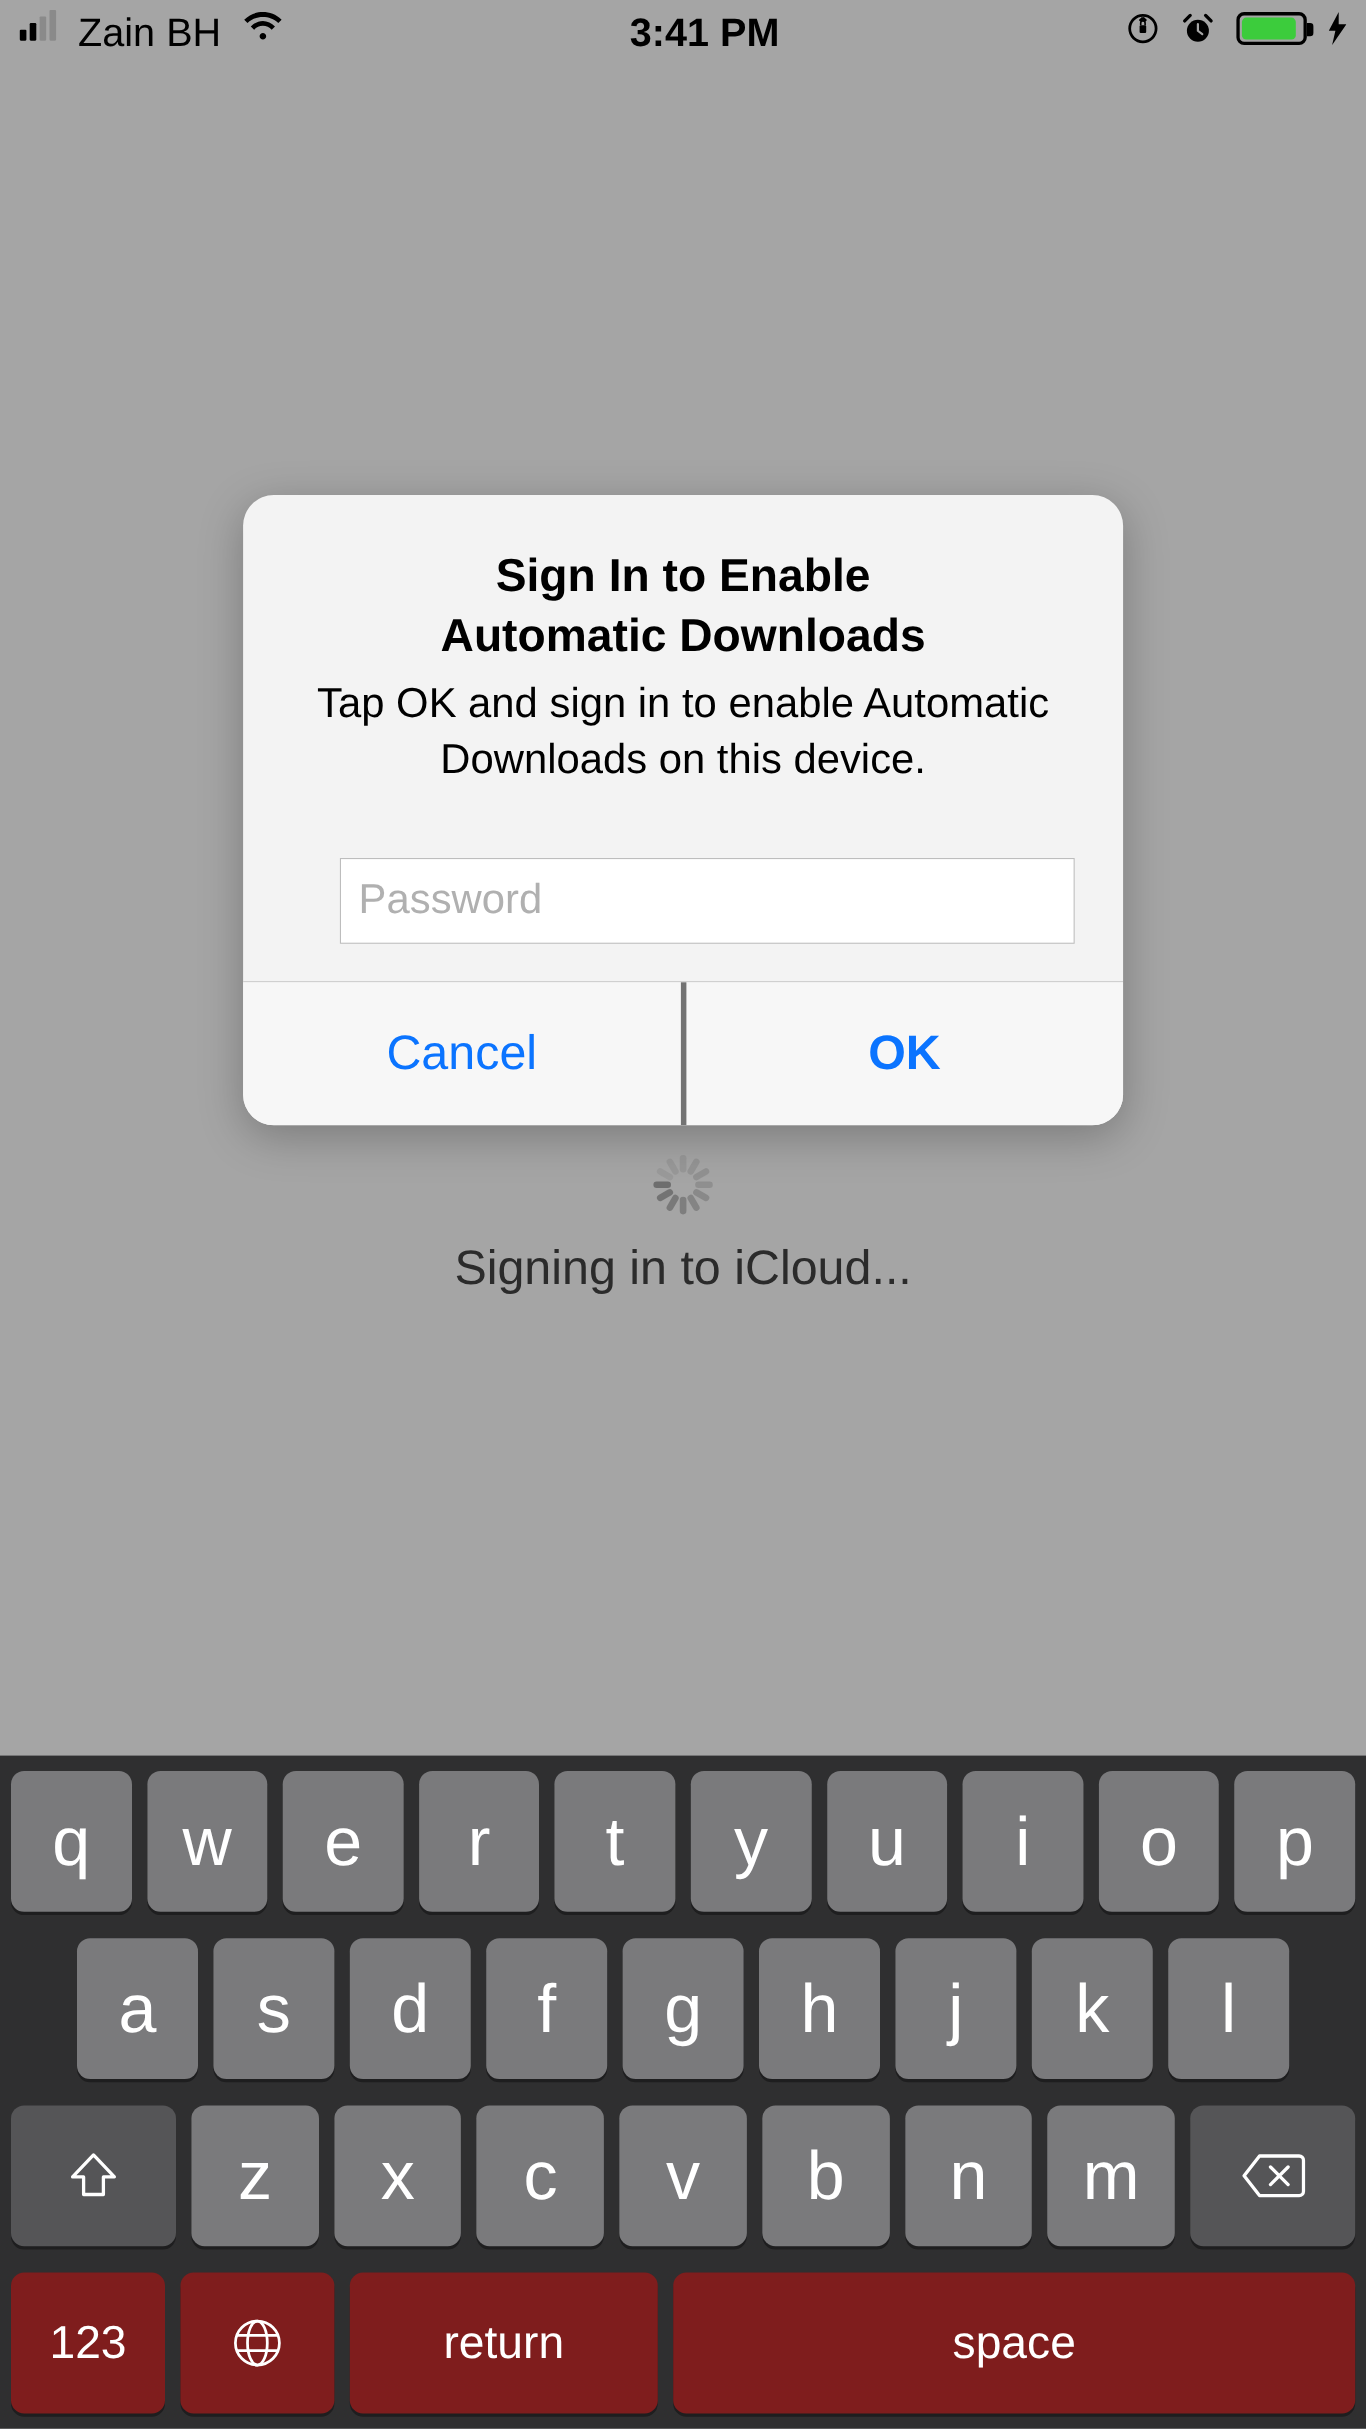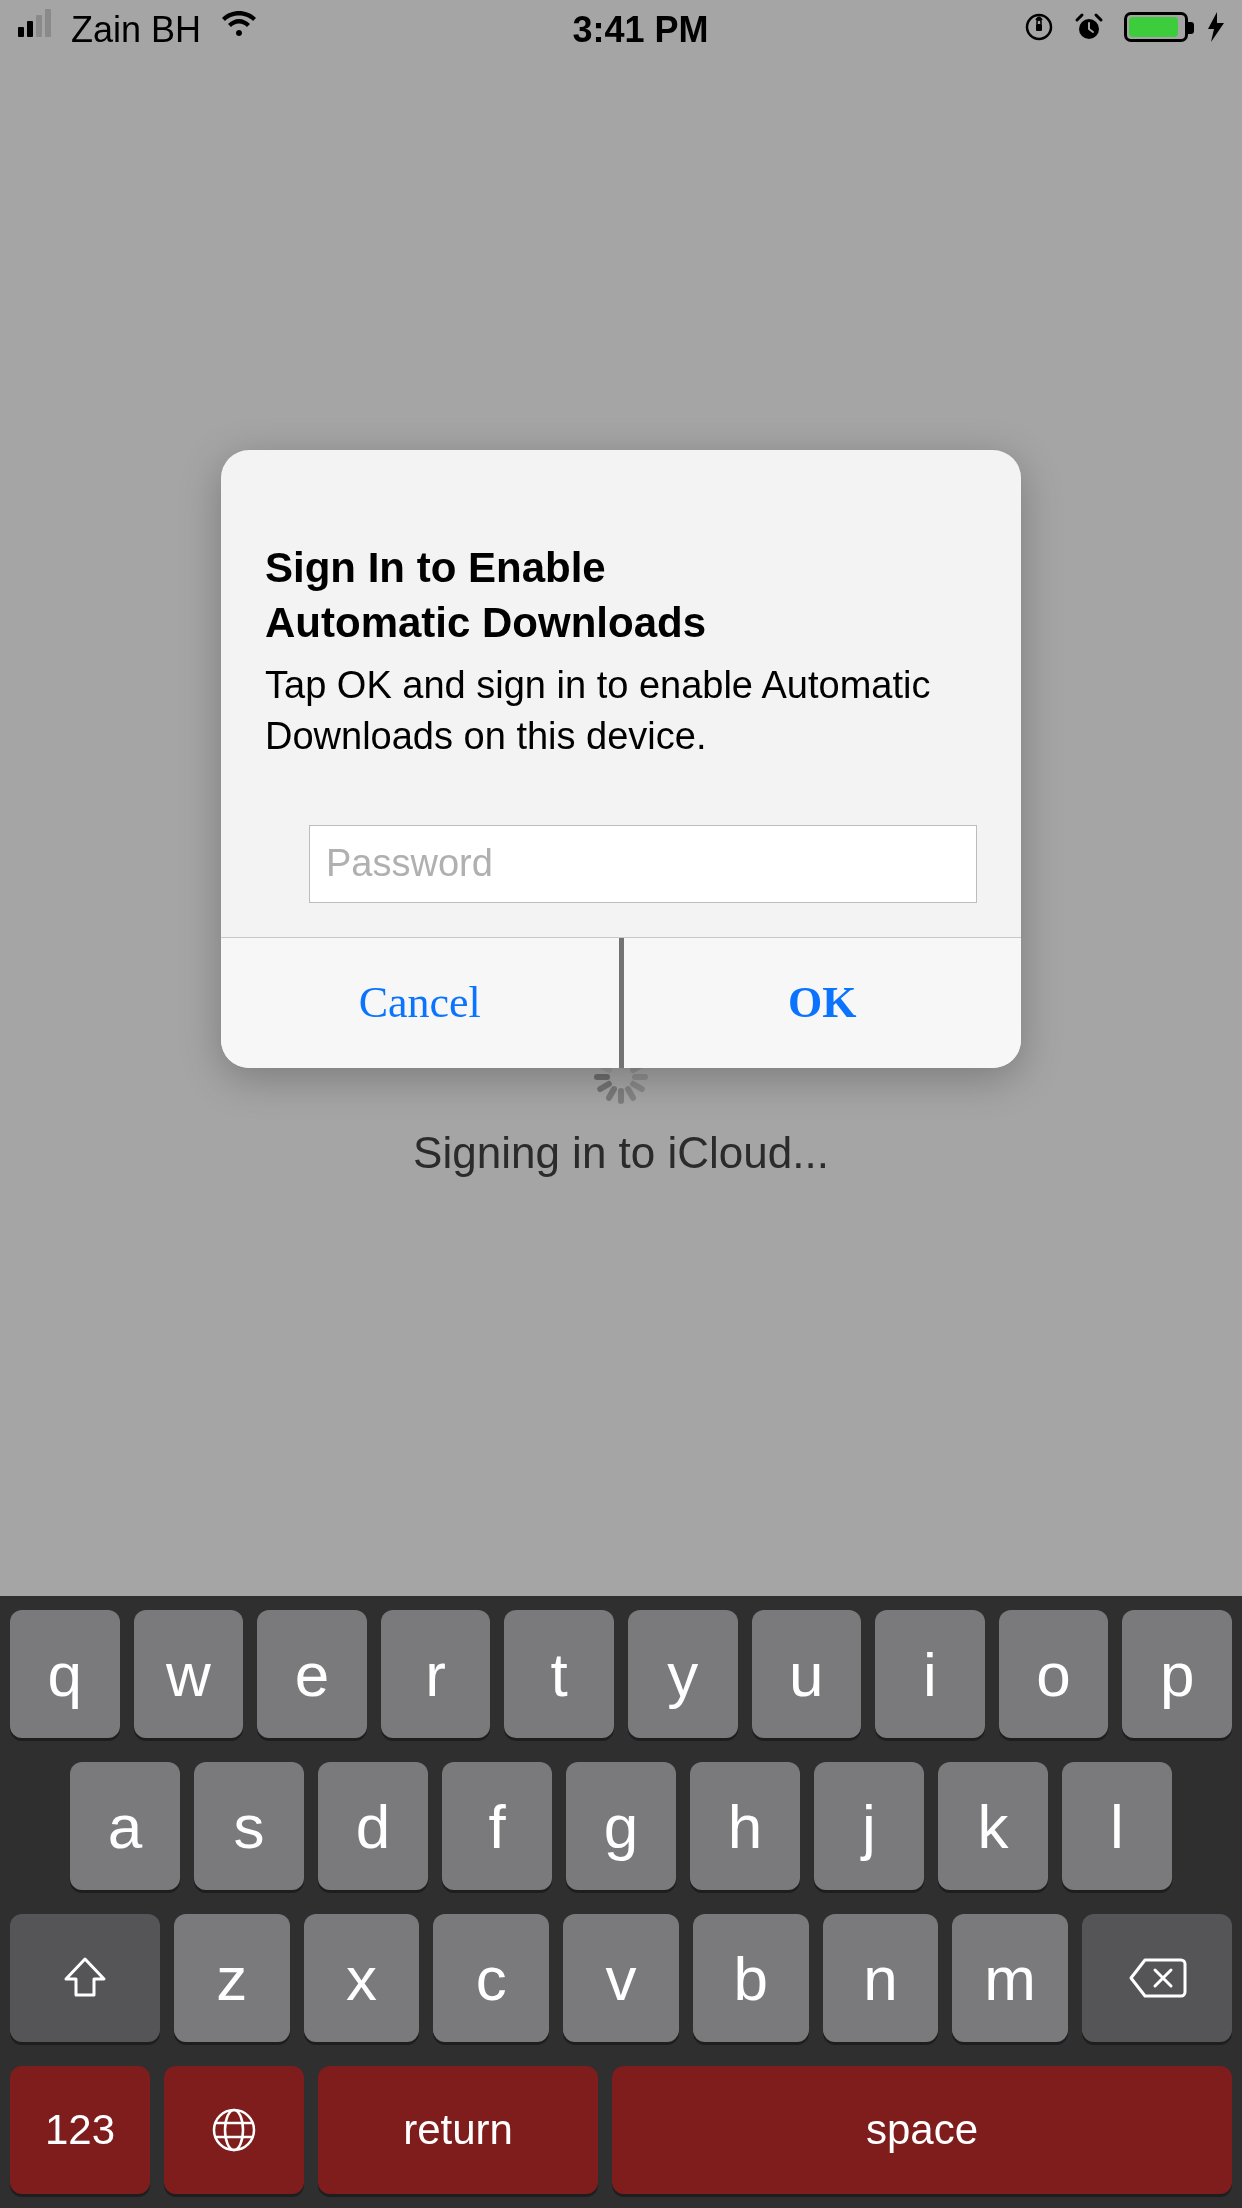--- a/index.html
+++ b/index.html
@@ -76,21 +76,21 @@
   .modal {
     position: absolute;
     left: 50%; top: 450px;
     transform: translateX(-50%);
     width: 800px;
     background: #f3f3f3;
     border-radius: 28px;
     overflow: hidden;
     box-shadow: 0 10px 40px rgba(0,0,0,0.25);
   }
-  .modal-body { padding: 46px 44px 32px 44px; text-align: left; margin-top: 45px; }
+  .modal-body { padding: 46px 44px 32px 44px; text-align: center; }
   .modal-title { font-size: 42px; font-weight: 600; line-height: 1.3; margin-bottom: 10px;}
   .modal-message { font-size: 38px; font-weight: 400; line-height: 1.35; }
   .pw-wrap { padding: 30px 44px 34px 44px; margin-left: 44px; }
   .pw-input {
     width: 100%;
     height: 78px;
     border: 1px solid #bdbdbd;
     background: #fff;
     font-size: 38px;
     padding: 0 16px;
@@ -101,21 +101,21 @@
     display: flex;
     border-top: 1px solid #c8c8c8;
   }
   .modal-btn {
     flex: 1;
     height: 130px;
     background: #f7f7f7;
     border: none;
     font-size: 44px;
     color: #0b74ff;
-    font-family: Liberation Serif, serif;
+    font-family: Liberation Sans, sans-serif;
     cursor: pointer;
   }
   .modal-btn.ok { font-weight: 600; border-left: 5px solid #737373; }
 
   
   .keyboard {
     position: absolute;
     left: 0; right: 0; bottom: 0;
     background: #2f2f30;
     padding: 14px 10px 14px 10px;

